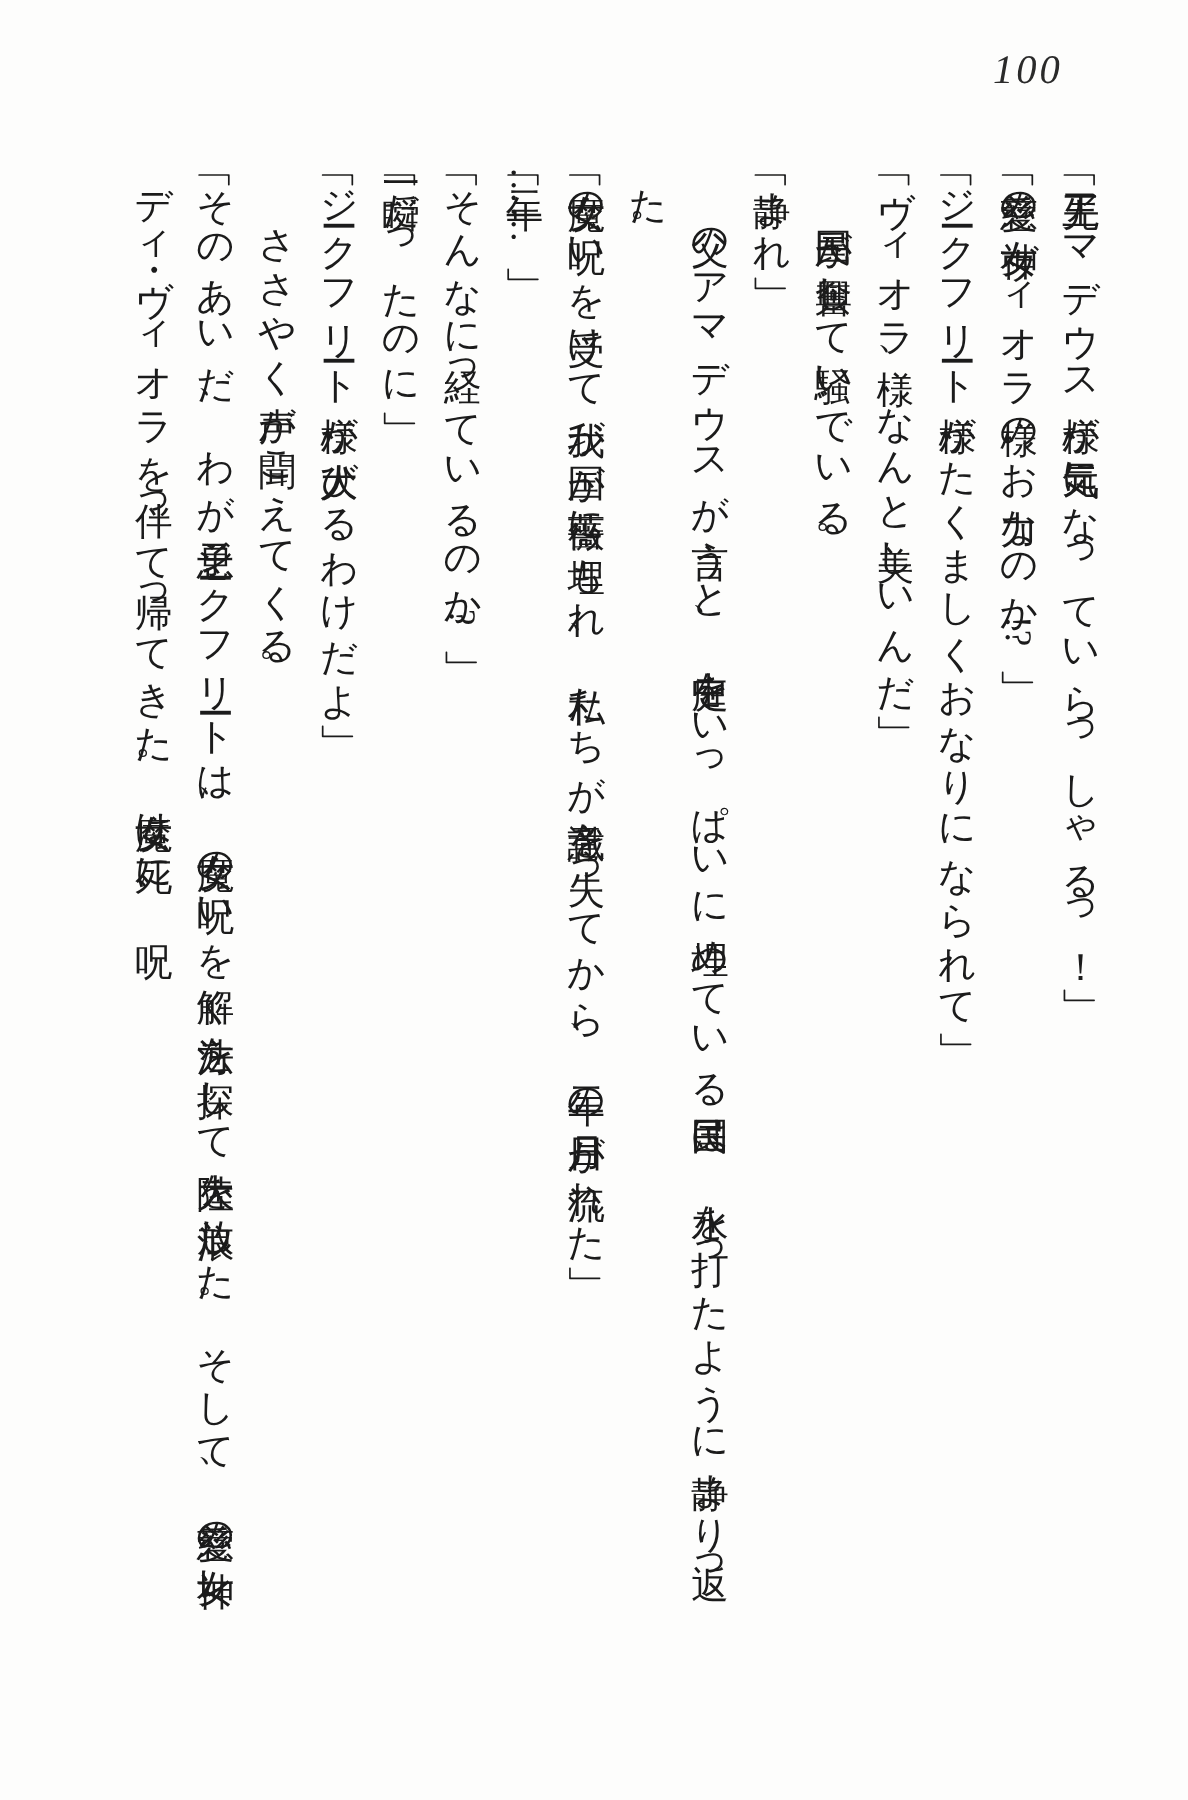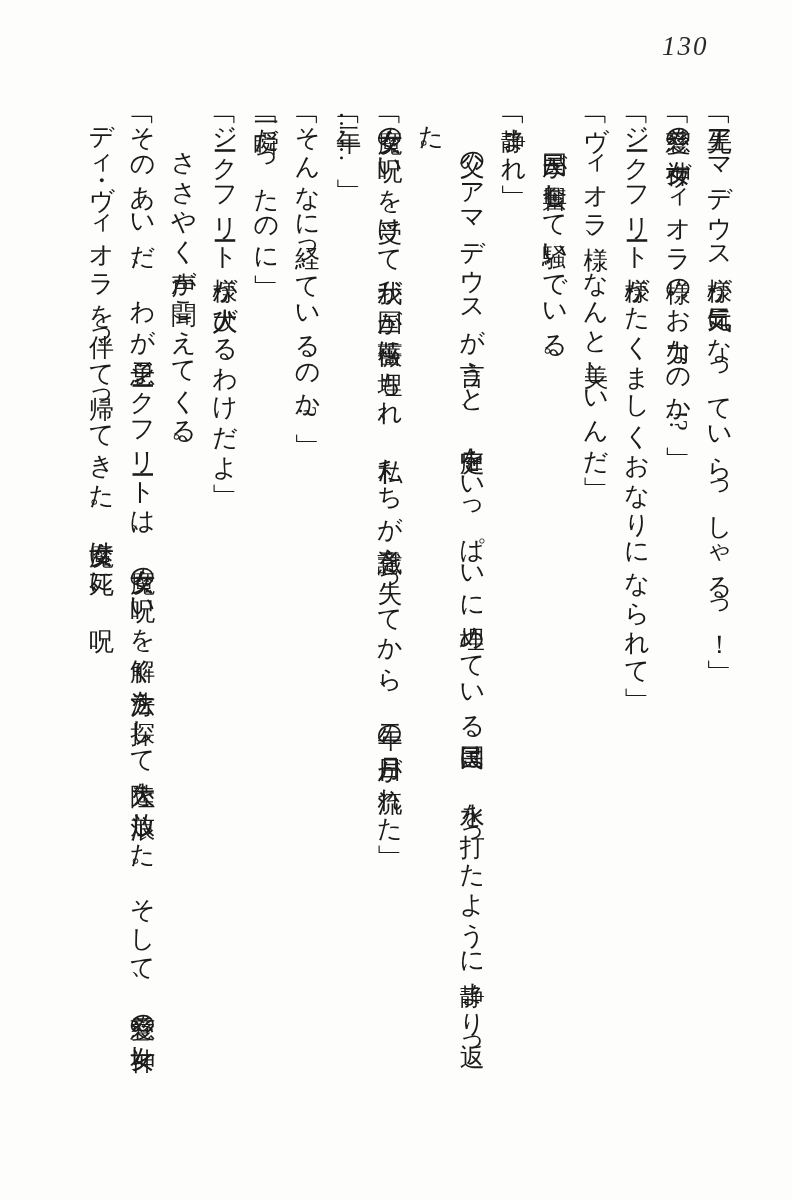--- a/index.html
+++ b/index.html
@@ -48,21 +48,21 @@
   }
   .line {
     margin: 0;
   }
 </style>
 </head>
 <body>
 
 <div class="page">
 
-  <div class="page-number">130</div>
+  <div class="page-number">100</div>
 
   <div class="text-block">
     <p class="line">「先王アマデウス様が元気になっていらっしゃるっ！」</p>
     <p class="line">「慈愛の女神ヴィオラ様のお力なのか!?」</p>
     <p class="line">「ジークフリート様がたくましくおなりになられて」</p>
     <p class="line">「ヴィオラ様、なんと美しいんだ」</p>
     <p class="line">　国民が興奮して騒いでいる。</p>
     <p class="line">「静まれ」</p>
     <p class="line">　父のアマデウスが言うと、中庭をいっぱいに埋めている国民は、水を打ったように静まり返った。</p>
     <p class="line">「魔女の呪いを受けて我が国が薔薇に埋もれ、私たちが意識を失ってから、二年の月日が流れた」</p>

